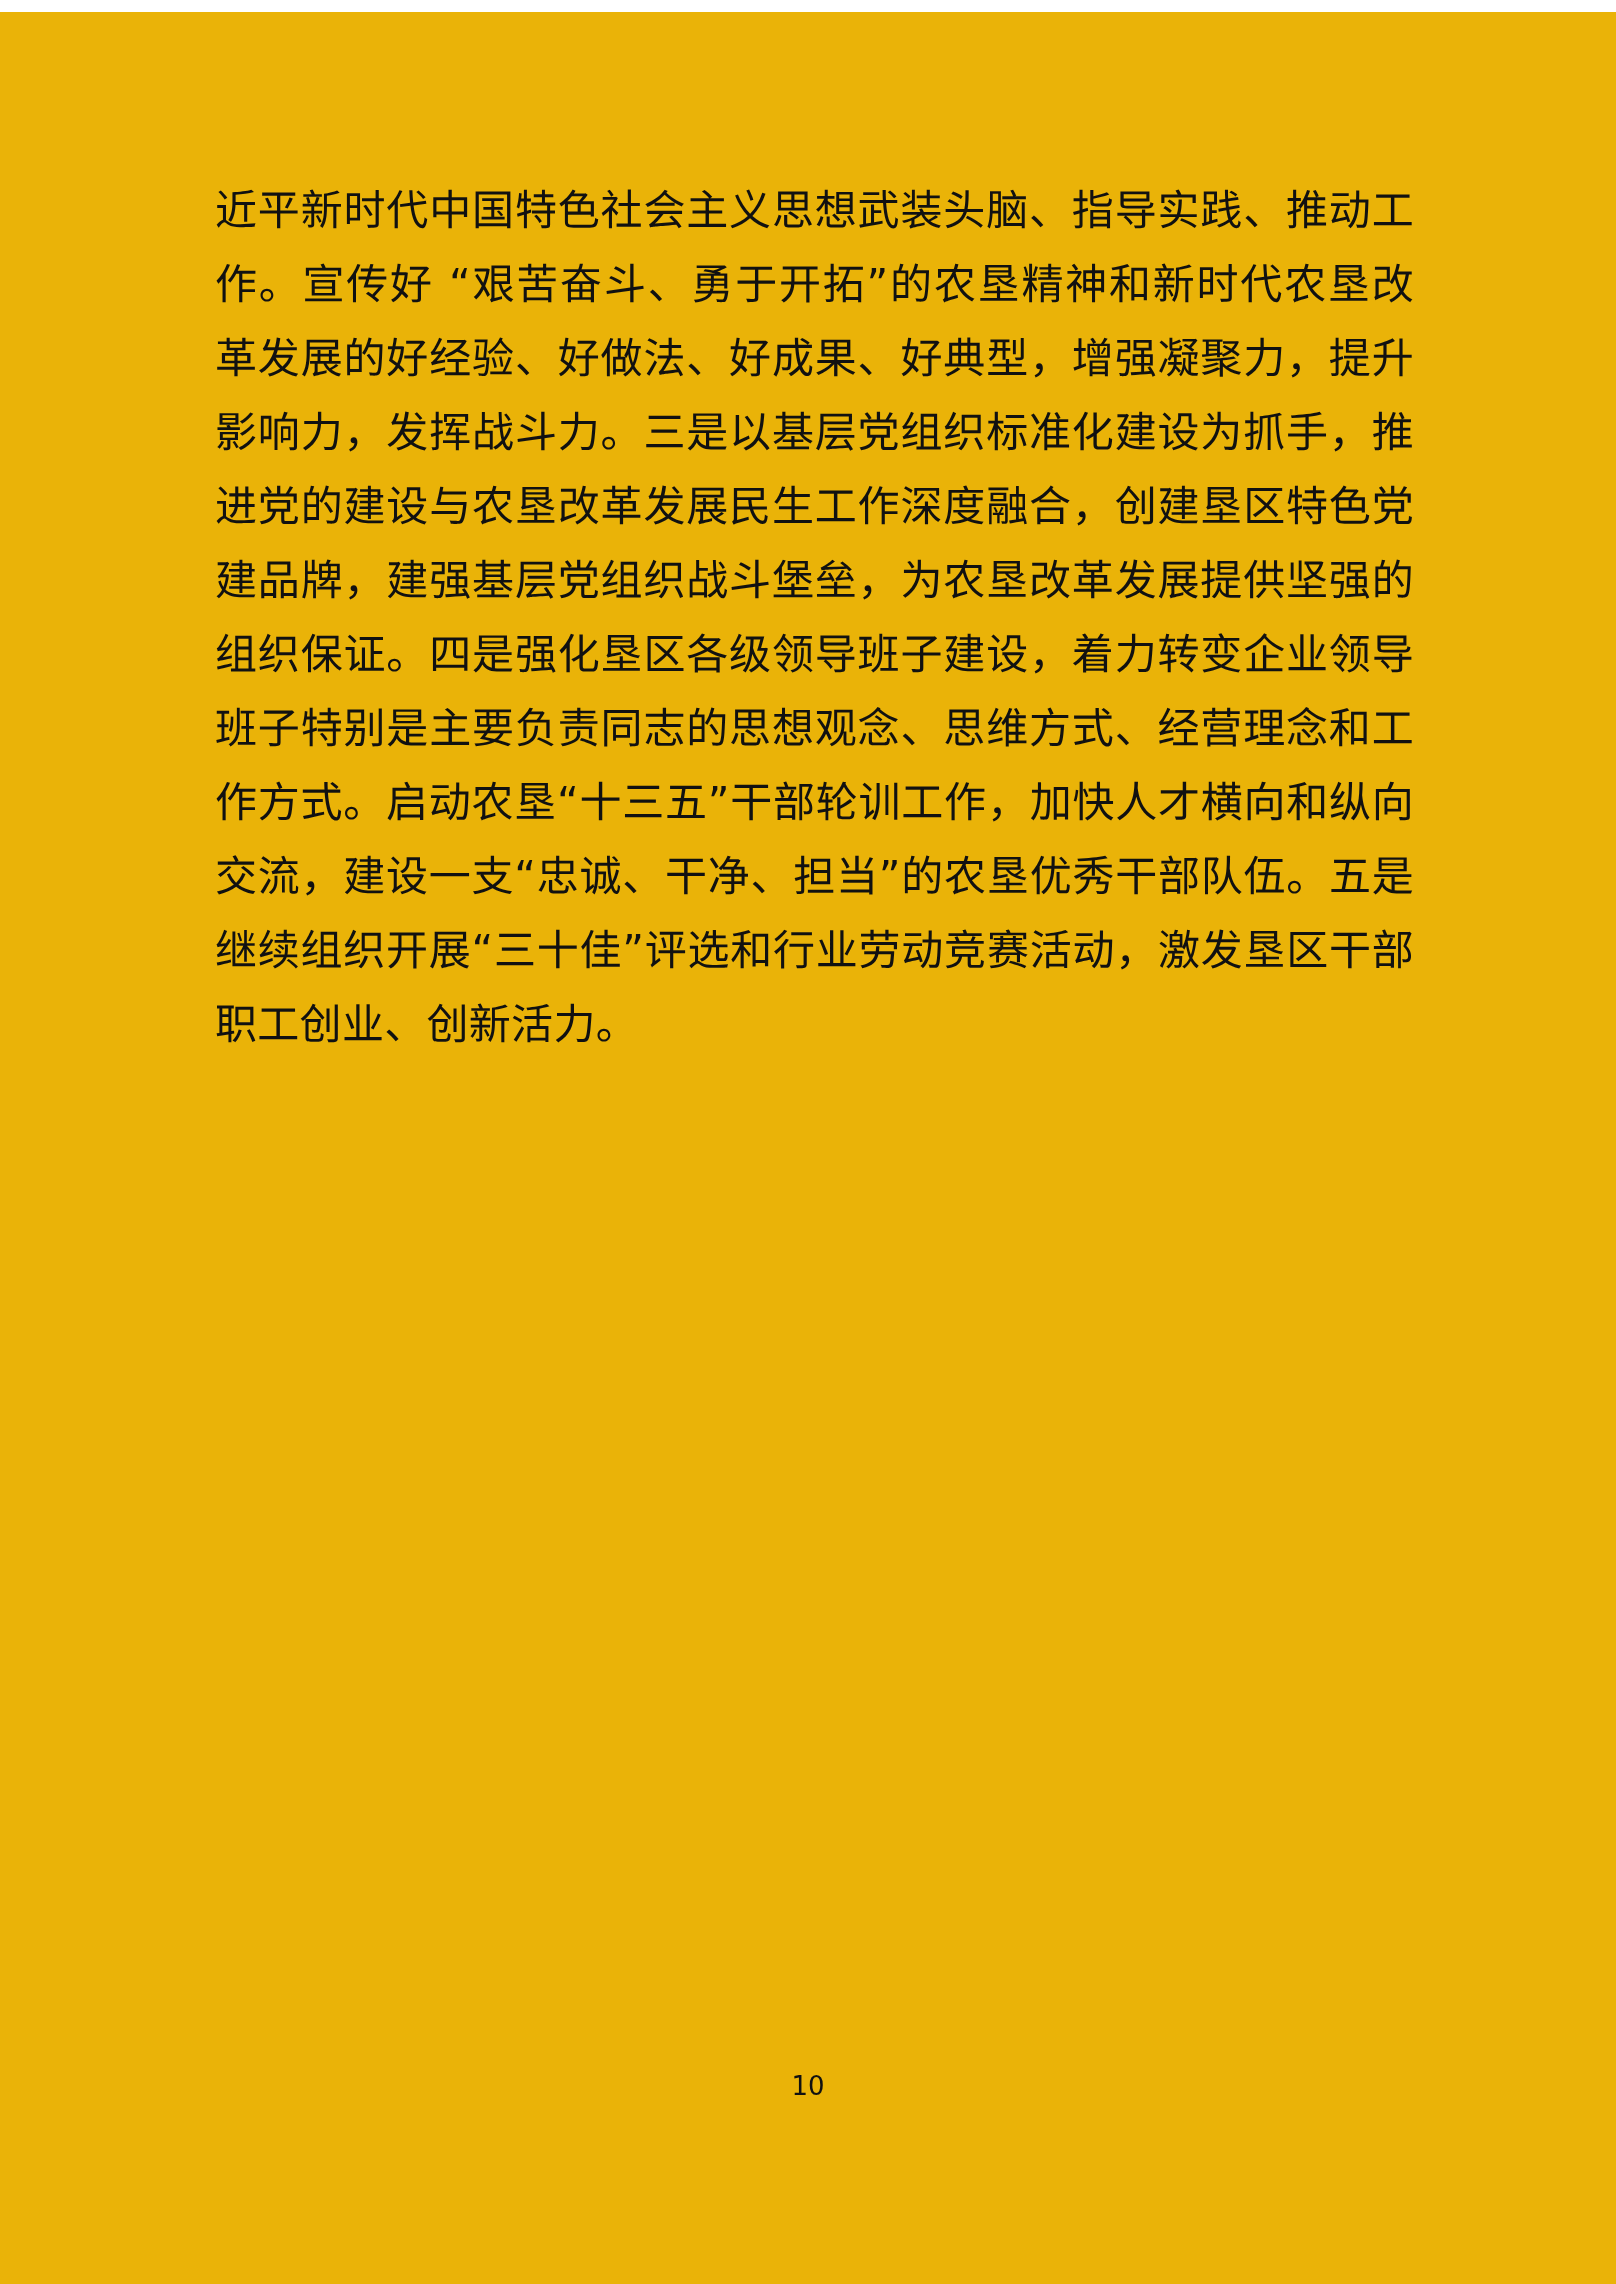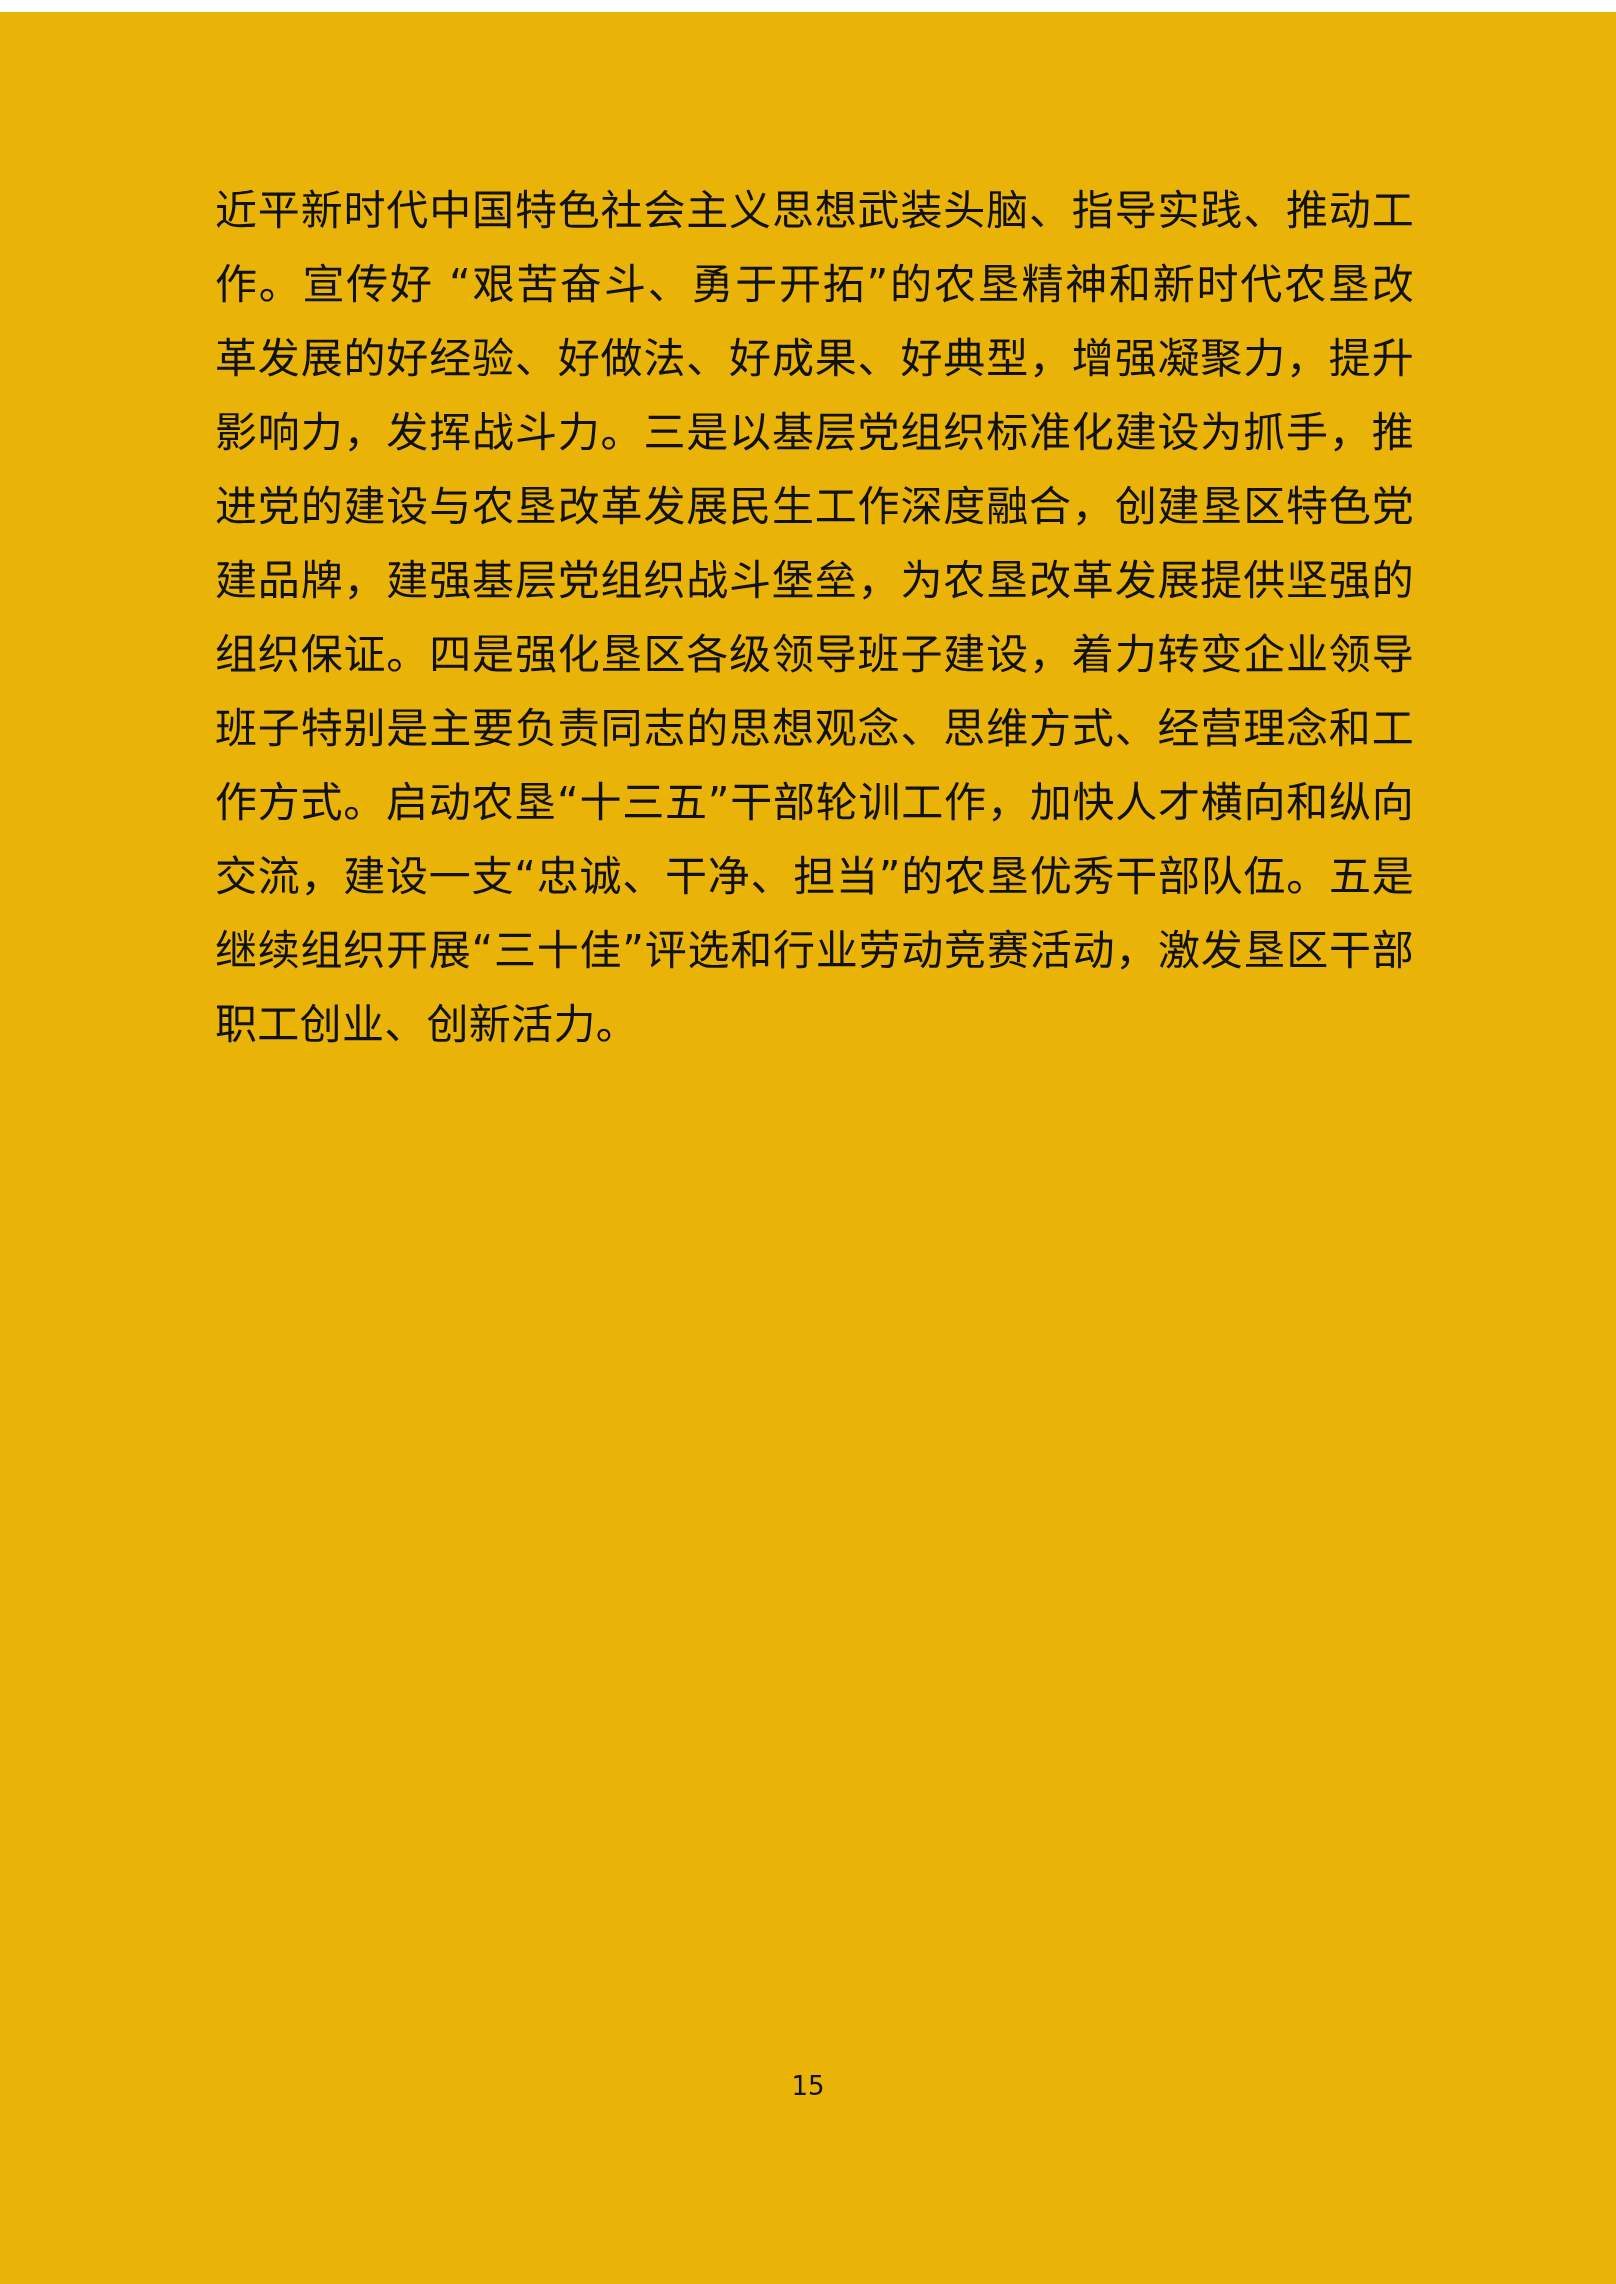--- a/index.html
+++ b/index.html
@@ -52,16 +52,16 @@
 </style>
 </head>
 <body>
 
 <div class="page">
 
   <div class="body-text">
     <p>近平新时代中国特色社会主义思想武装头脑、指导实践、推动工作。宣传好 “艰苦奋斗、勇于开拓”的农垦精神和新时代农垦改革发展的好经验、好做法、好成果、好典型，增强凝聚力，提升影响力，发挥战斗力。三是以基层党组织标准化建设为抓手，推进党的建设与农垦改革发展民生工作深度融合，创建垦区特色党建品牌，建强基层党组织战斗堡垒，为农垦改革发展提供坚强的组织保证。四是强化垦区各级领导班子建设，着力转变企业领导班子特别是主要负责同志的思想观念、思维方式、经营理念和工作方式。启动农垦“十三五”干部轮训工作，加快人才横向和纵向交流，建设一支“忠诚、干净、担当”的农垦优秀干部队伍。五是继续组织开展“三十佳”评选和行业劳动竞赛活动，激发垦区干部职工创业、创新活力。</p>
   </div>
 
-  <div class="page-number">15</div>
+  <div class="page-number">10</div>
 
 </div>
 
 
 </body></html>

